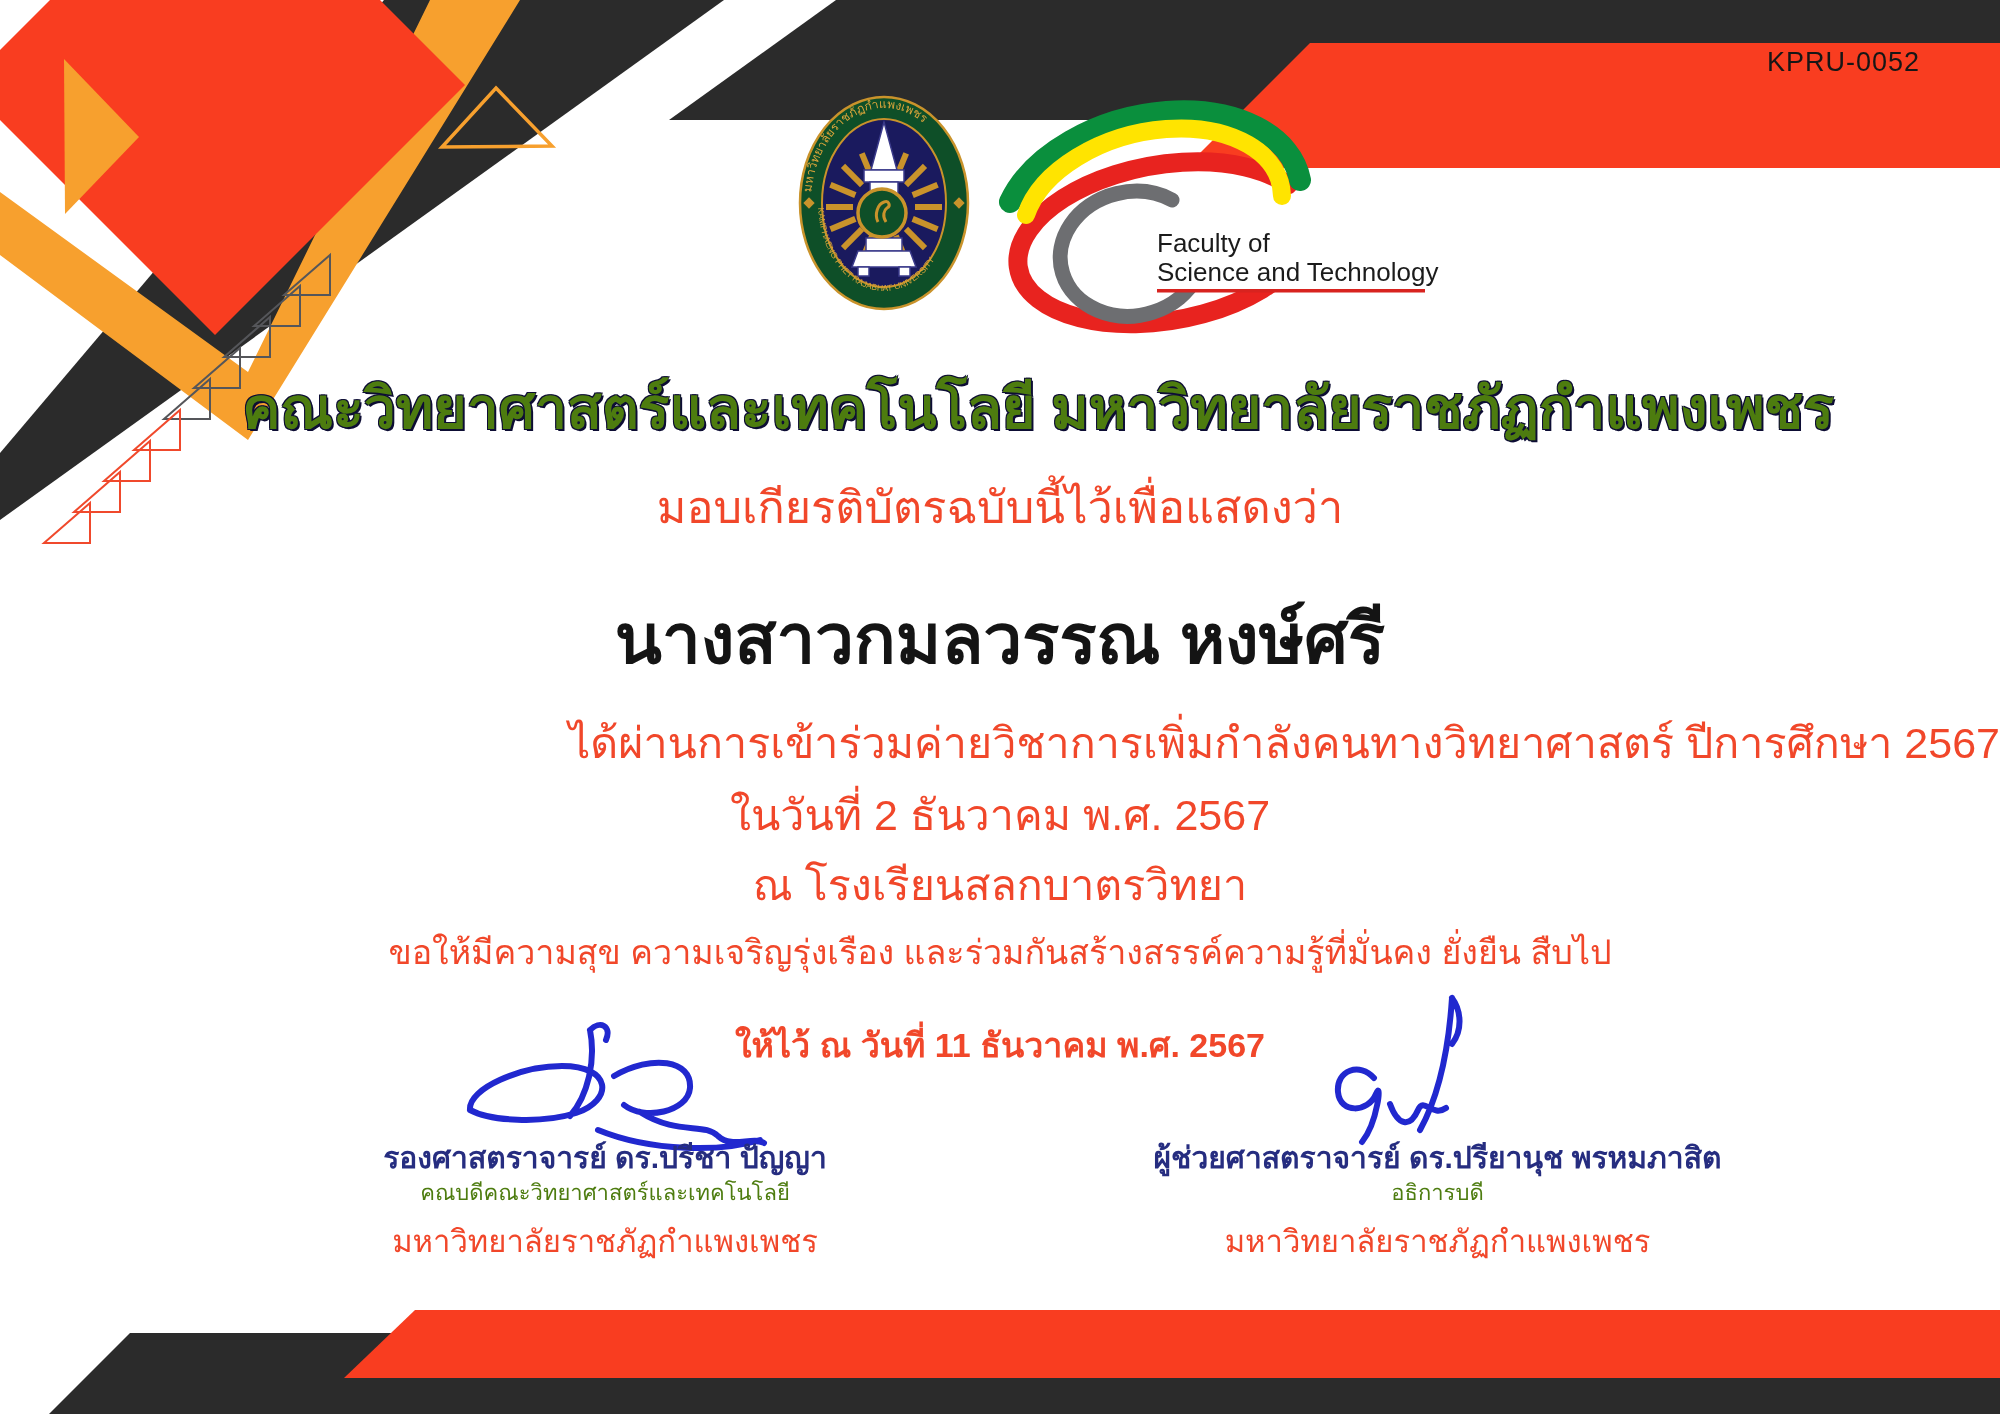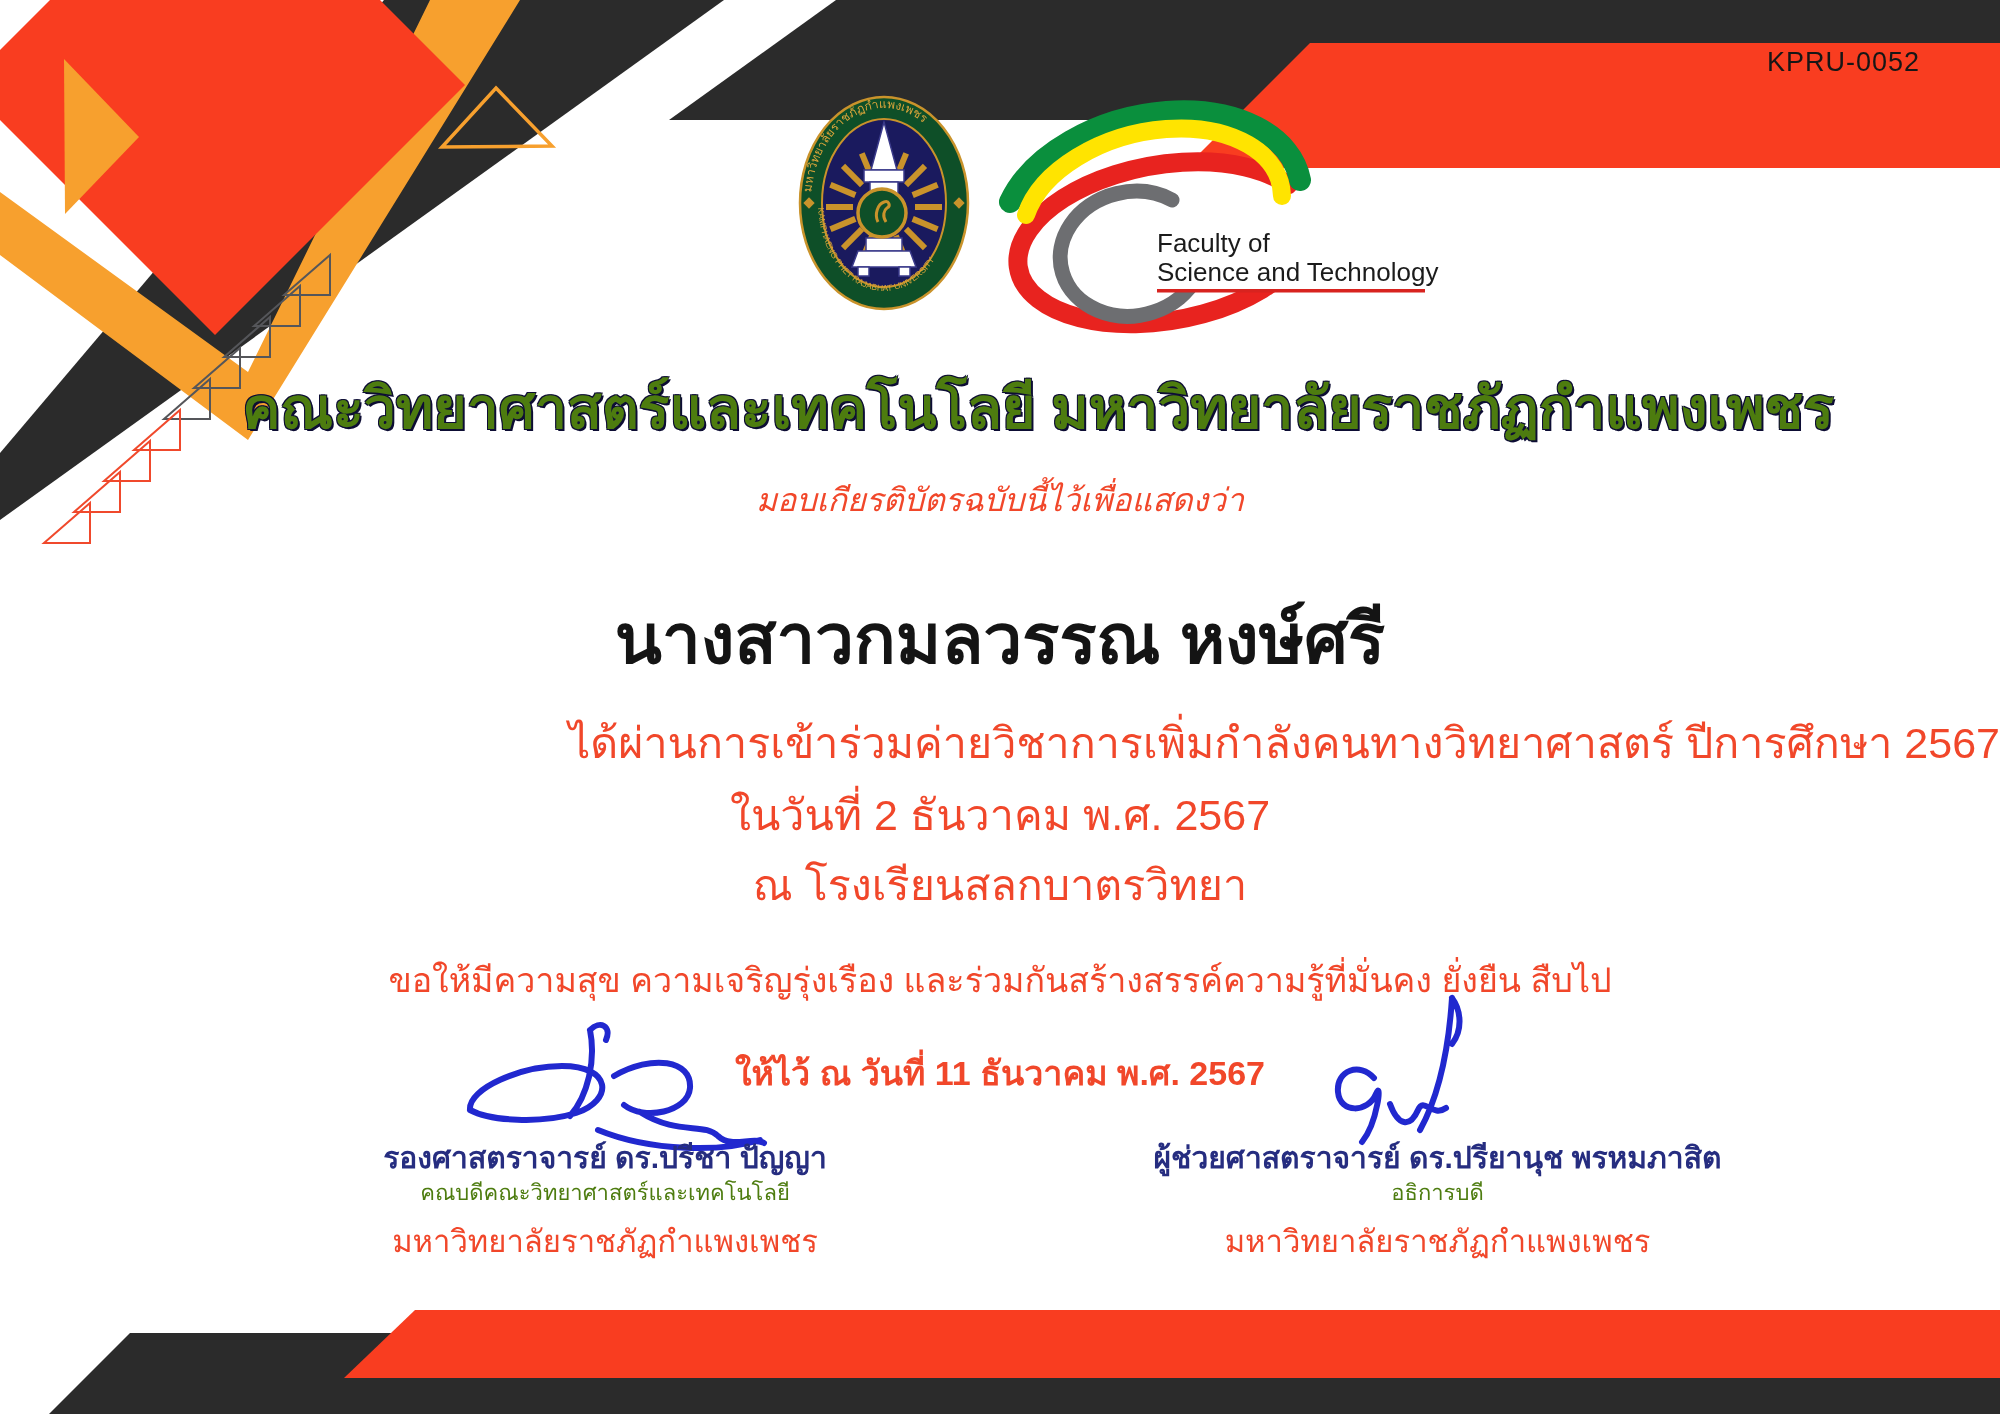--- a/index.html
+++ b/index.html
@@ -2,25 +2,25 @@
 <html><head>
 <meta charset="utf-8">
 <style>
   html,body{margin:0;padding:0;background:#fff;}
   .cert{position:relative;width:2000px;height:1414px;background:#ffffff;overflow:hidden;
         font-family:"Liberation Sans","DejaVu Sans",sans-serif;}
   .deco{position:absolute;inset:0;width:2000px;height:1414px;}
   .t{position:absolute;left:0;width:100%;text-align:center;line-height:1.15;white-space:nowrap;}
   .title{top:376px;font-size:57px;font-weight:bold;color:#4d7c0f;
          text-shadow:2px 2px 0 #0d0d34,-1px -1px 0 #0d0d34,1px -1px 0 #0d0d34,-1px 1px 0 #0d0d34;margin-left:38px;}
-  .subtitle{top:482px;font-size:32px;color:#f1472a;font-style:italic;}
+  .subtitle{top:482px;font-size:45px;color:#f1472a;}
   .recipient{top:600px;font-size:69px;font-weight:bold;color:#141414;}
   .body-red{font-size:43px;color:#f1472a;}
   .b1{top:719px;text-align:right;} .b2{top:791px;} .b3{top:861px;}
-  .wish{font-size:34px;color:#f1472a;margin-top:28px;}
+  .wish{font-size:34px;color:#f1472a;}
   .w1{top:933px;} .w2{top:1026px;font-weight:bold;}
   .code{position:absolute;top:47px;right:80px;font-size:27px;letter-spacing:1px;color:#161616;}
   .sig-col{position:absolute;text-align:center;white-space:nowrap;}
   .sig-left{left:170px;top:1140px;width:870px;}
   .sig-right{left:1005px;top:1140px;width:865px;}
   .sig-name{font-size:30px;font-weight:bold;color:#262d80;line-height:1.2;}
   .sig-pos{font-size:22px;color:#4d7c0f;margin-top:4px;line-height:1.2;}
   .sig-org{font-size:31px;color:#f1472a;margin-top:17px;line-height:1.2;}
 </style>
 </head>

